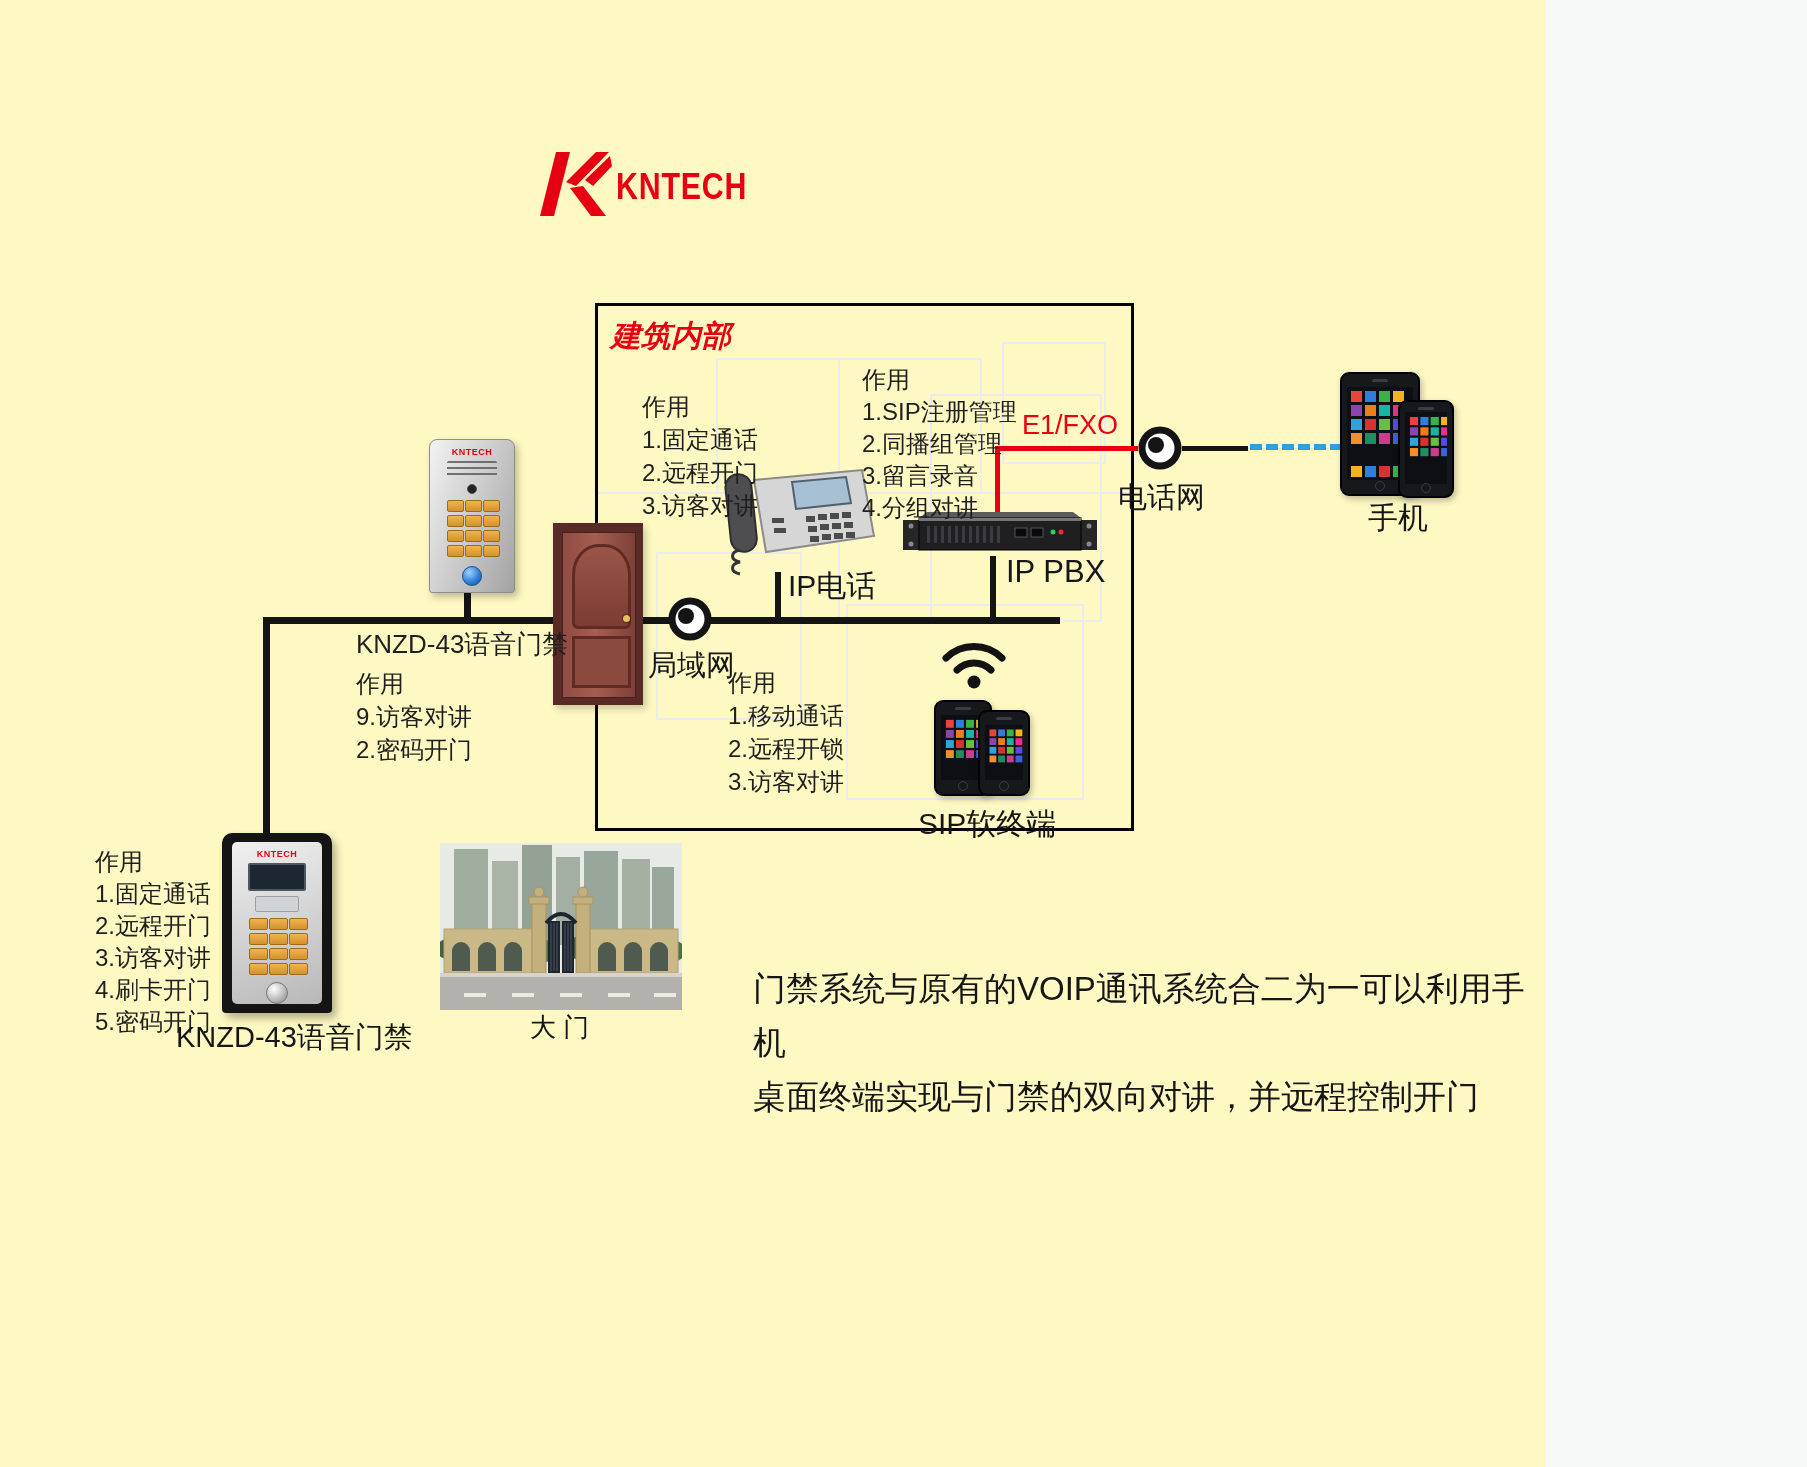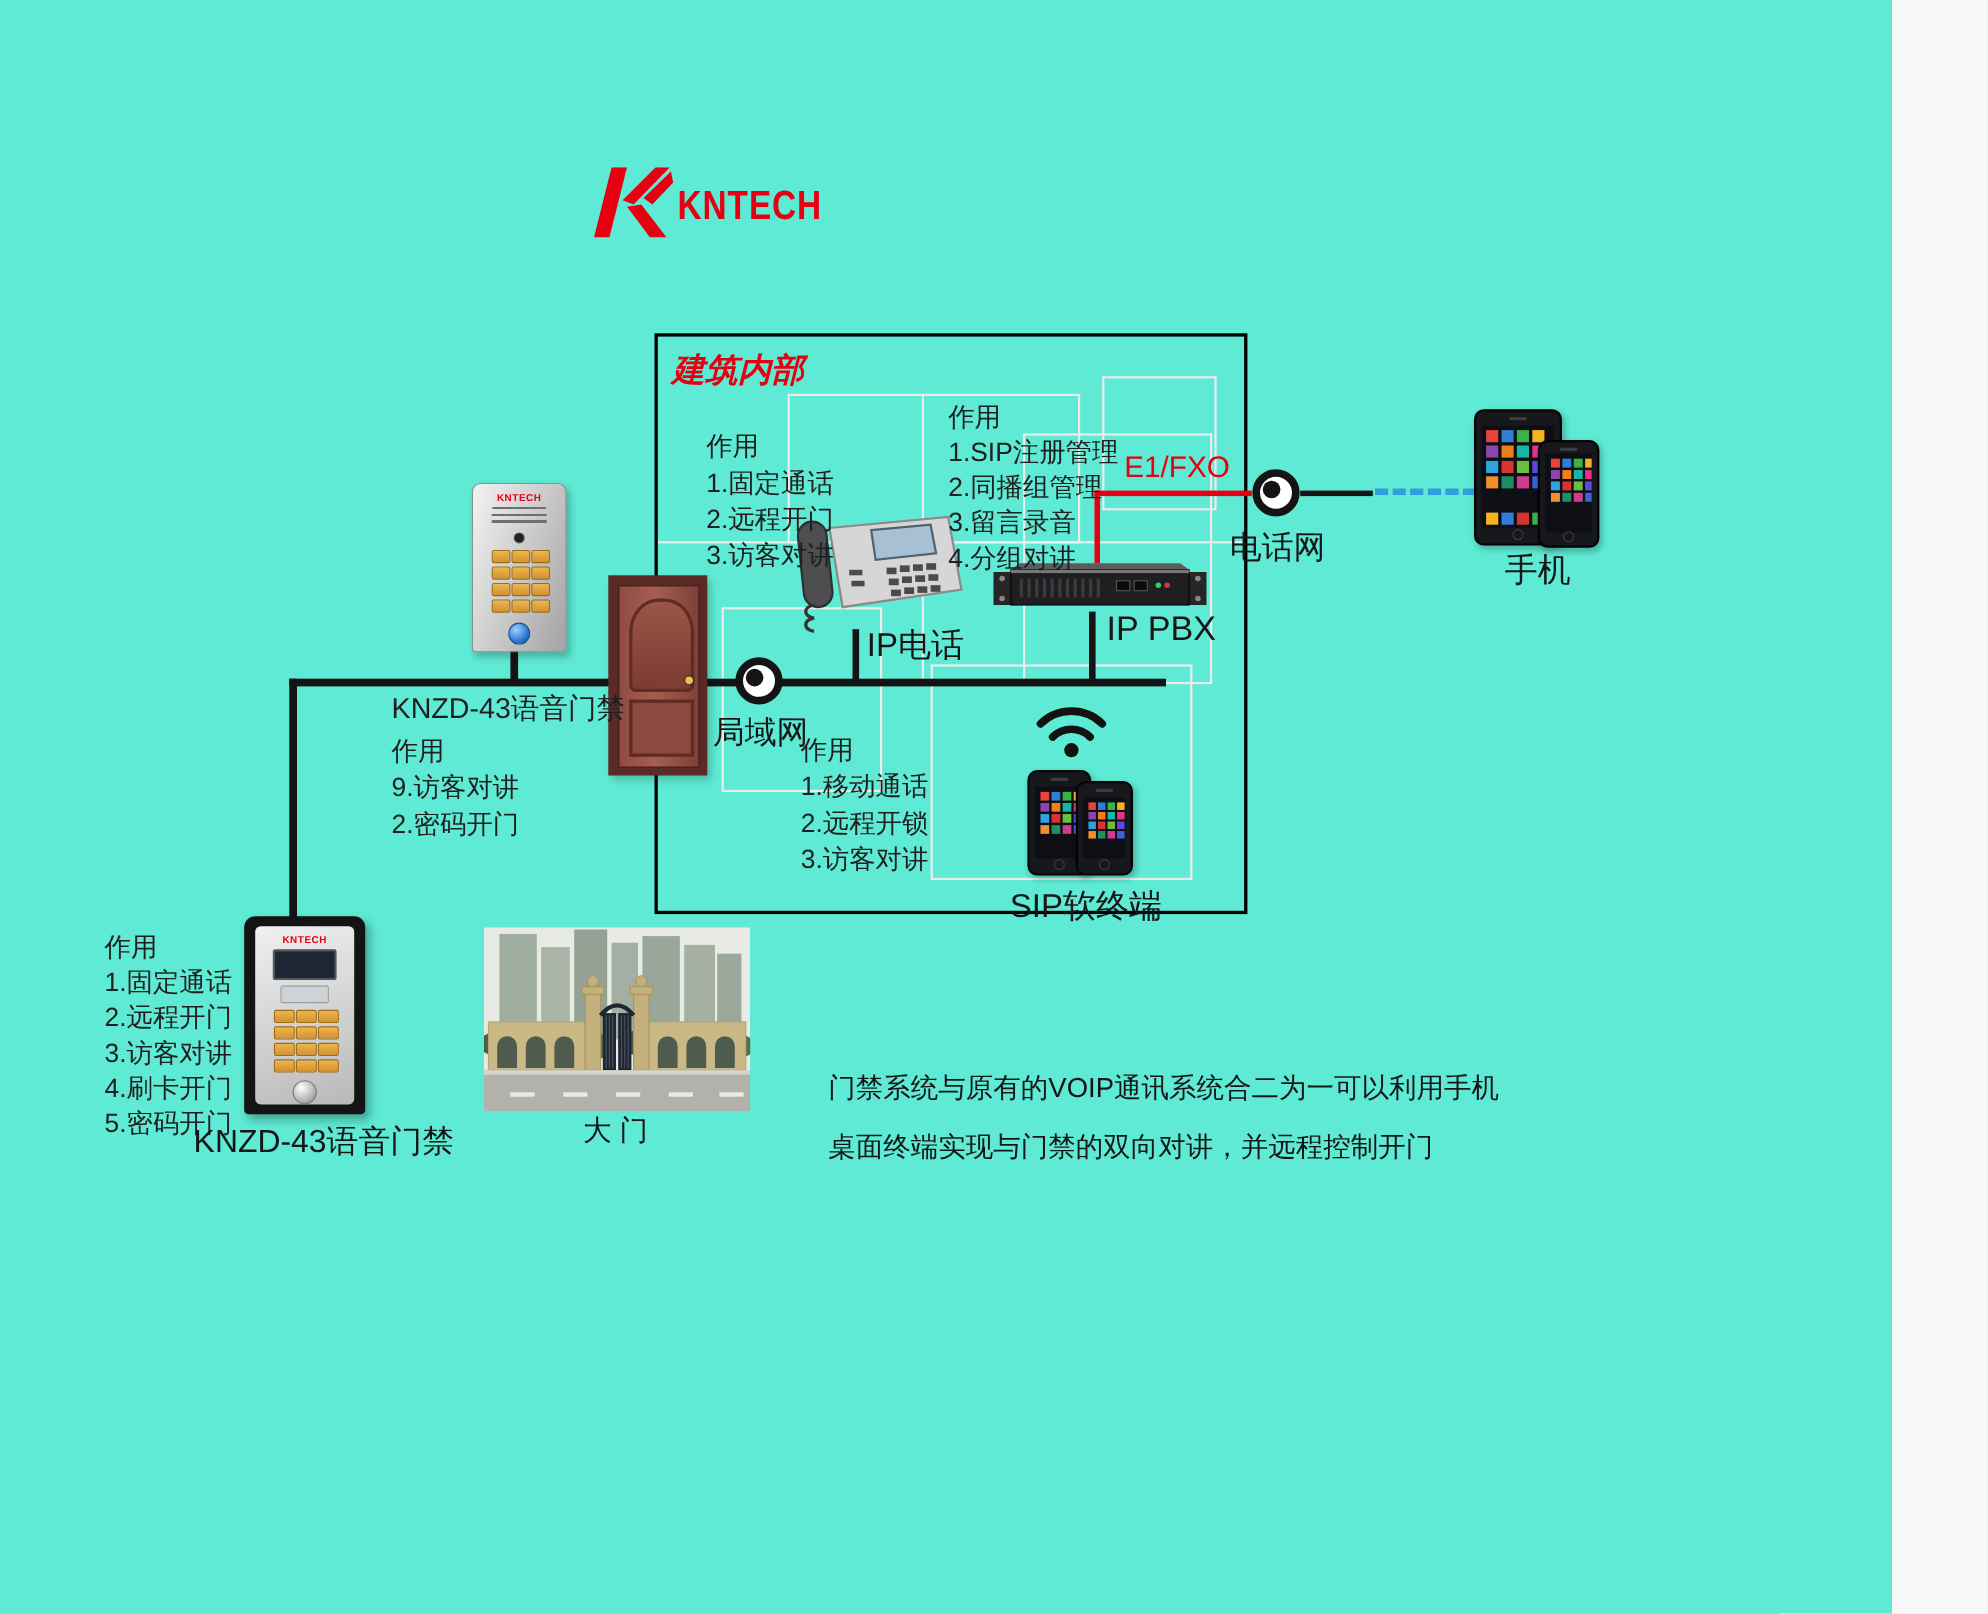--- a/index.html
+++ b/index.html
@@ -1,16 +1,16 @@
 <!DOCTYPE html>
 <html><head>
 <meta charset="utf-8">
 <style>
   html,body{margin:0;padding:0;background:#f7f8f8;}
-  #canvas{position:relative;width:1720px;height:1467px;background:#5eead4;overflow:hidden;
+  #canvas{position:relative;width:1546px;height:1467px;background:#fef9c3;overflow:hidden;
           font-family:"Liberation Sans","DejaVu Sans",sans-serif;color:#1c1c1c;}
 
   
   .brand-text{position:absolute;left:616px;top:166px;font-size:37px;font-weight:bold;color:#e60012;
               transform:scaleX(.82);transform-origin:left top;letter-spacing:1px;z-index:5;}
   .page-title{position:absolute;left:792px;top:160px;font-size:43px;font-weight:600;color:#151515;z-index:5;}
 
   
   .box{position:absolute;left:595px;top:303px;width:533px;height:522px;border:3px solid #000000;z-index:1;overflow:hidden;font-style:italic;}
   .plan{position:absolute;border:2px solid #ececec;}
@@ -20,21 +20,21 @@
   
   .line{position:absolute;background:#141414;z-index:2;}
   .redline{position:absolute;background:#e60012;z-index:2;}
   .dashline{position:absolute;border-top:6px dashed #2f9fdd;z-index:2;}
 
   
   .label{position:absolute;font-size:30px;color:#161616;z-index:5;}
   .fn{position:absolute;font-size:24px;line-height:33px;color:#1f1f1f;z-index:5;}
   .fn .nm{font-size:26px;margin-bottom:6px;}
   .redtag{position:absolute;font-size:27px;color:#e60012;z-index:5;}
-  .footer-par{position:absolute;left:753px;top:962px;font-size:25px;line-height:54px;color:#161616;z-index:5;}
+  .footer-par{position:absolute;left:753px;top:962px;font-size:33px;line-height:54px;color:#161616;z-index:5;}
 
   
   .node{position:absolute;z-index:3;}
 
   
   .phone{position:absolute;background:#17181c;border:2px solid #020207;border-radius:9px;z-index:3;box-shadow:2px 3px 6px rgba(0,0,0,.25);}
   .screen{position:absolute;left:5px;right:5px;top:13px;bottom:14px;background:#0e0f14;overflow:hidden;}
   .p-speaker{position:absolute;top:5px;left:50%;transform:translateX(-50%);width:16px;height:3px;background:#3a3d45;border-radius:2px;}
   .home{position:absolute;bottom:3px;left:50%;transform:translateX(-50%);width:8px;height:8px;border:1px solid #3a3d45;border-radius:50%;}
   .apps{position:absolute;left:4px;top:4px;width:11px;height:11px;background:#e8443a;

